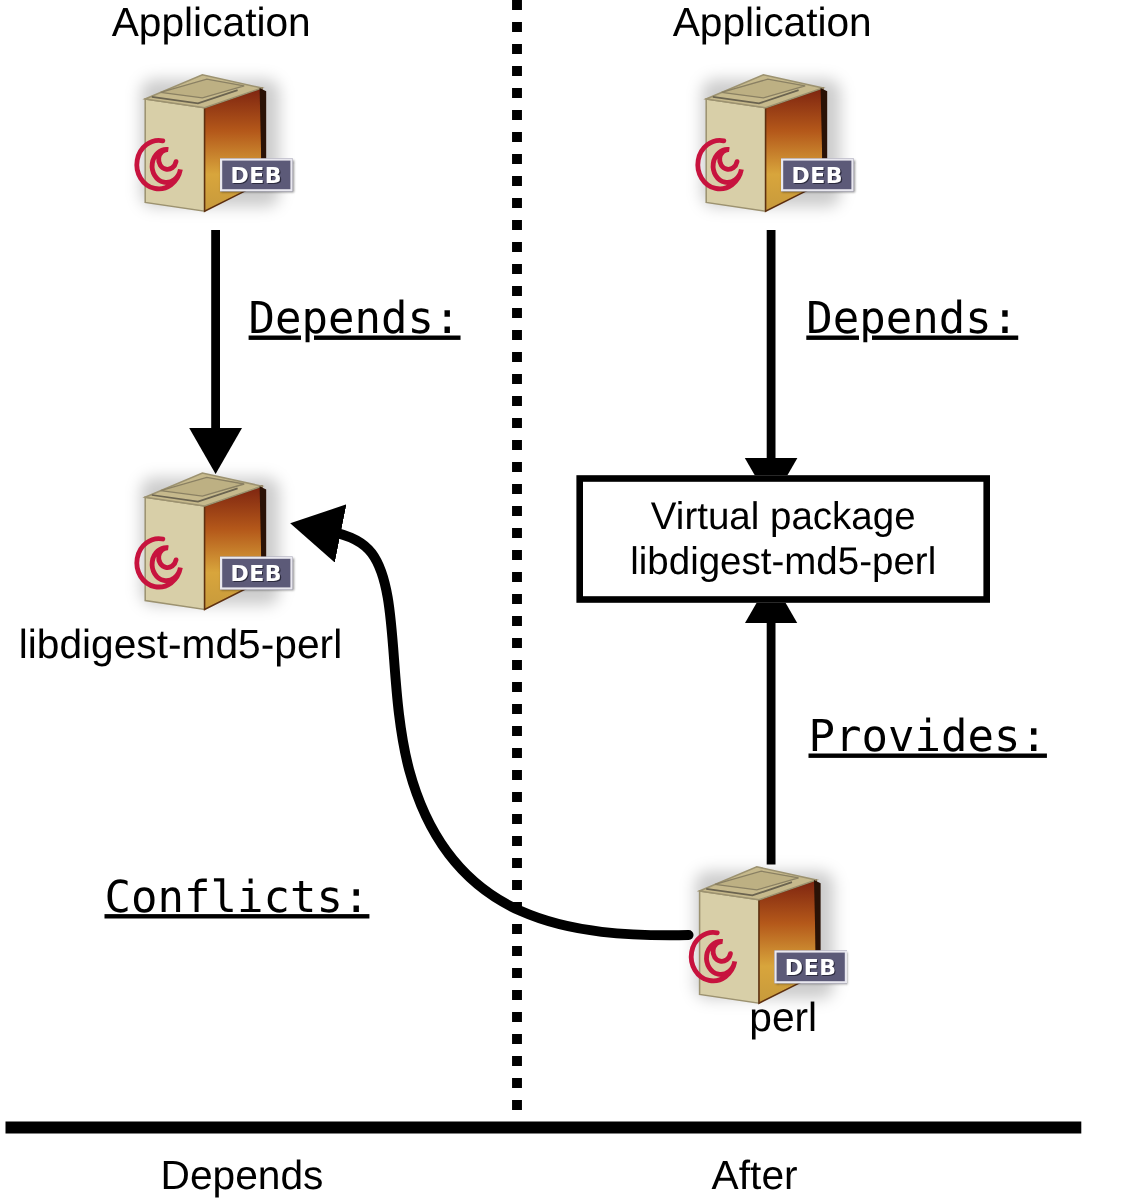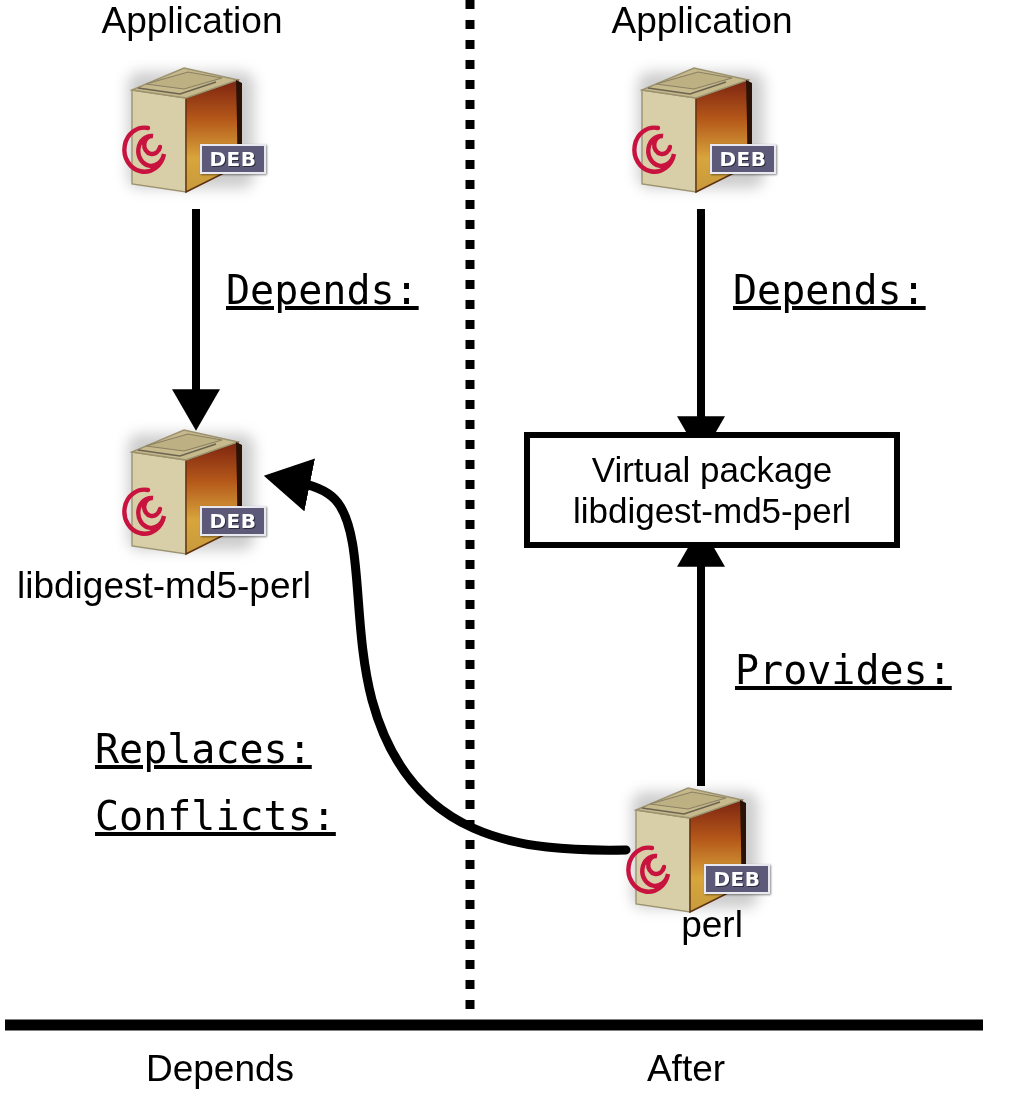--- a/index.html
+++ b/index.html
@@ -146,21 +146,20 @@
   <div class="lbl sans ctr" style="left:192px; top:2px;">Application</div>
 
   <div class="lbl sans ctr" style="left:702px; top:2px;">Application</div>
 
   <div class="lbl mono" style="left:226px; top:270px;">Depends:</div>
 
   <div class="lbl mono" style="left:733px; top:270px;">Depends:</div>
 
   <div class="lbl sans" style="left:17px; top:567px;">libdigest-md5-perl</div>
 
-  <div class="lbl mono" style="left:95px; top:729px;">Replaces:</div>
 
   <div class="lbl mono" style="left:735px; top:650px;">Provides:</div>
 
   <div class="lbl mono" style="left:95px; top:796px;">Conflicts:</div>
 
   <div class="lbl sans ctr" style="left:700px; top:906px;margin-left:12px;">perl</div>
 
   <div class="lbl sans ctr" style="left:220px; top:1050px;">Depends</div>
 
   <div class="lbl sans ctr" style="left:686px; top:1050px;">After</div>

